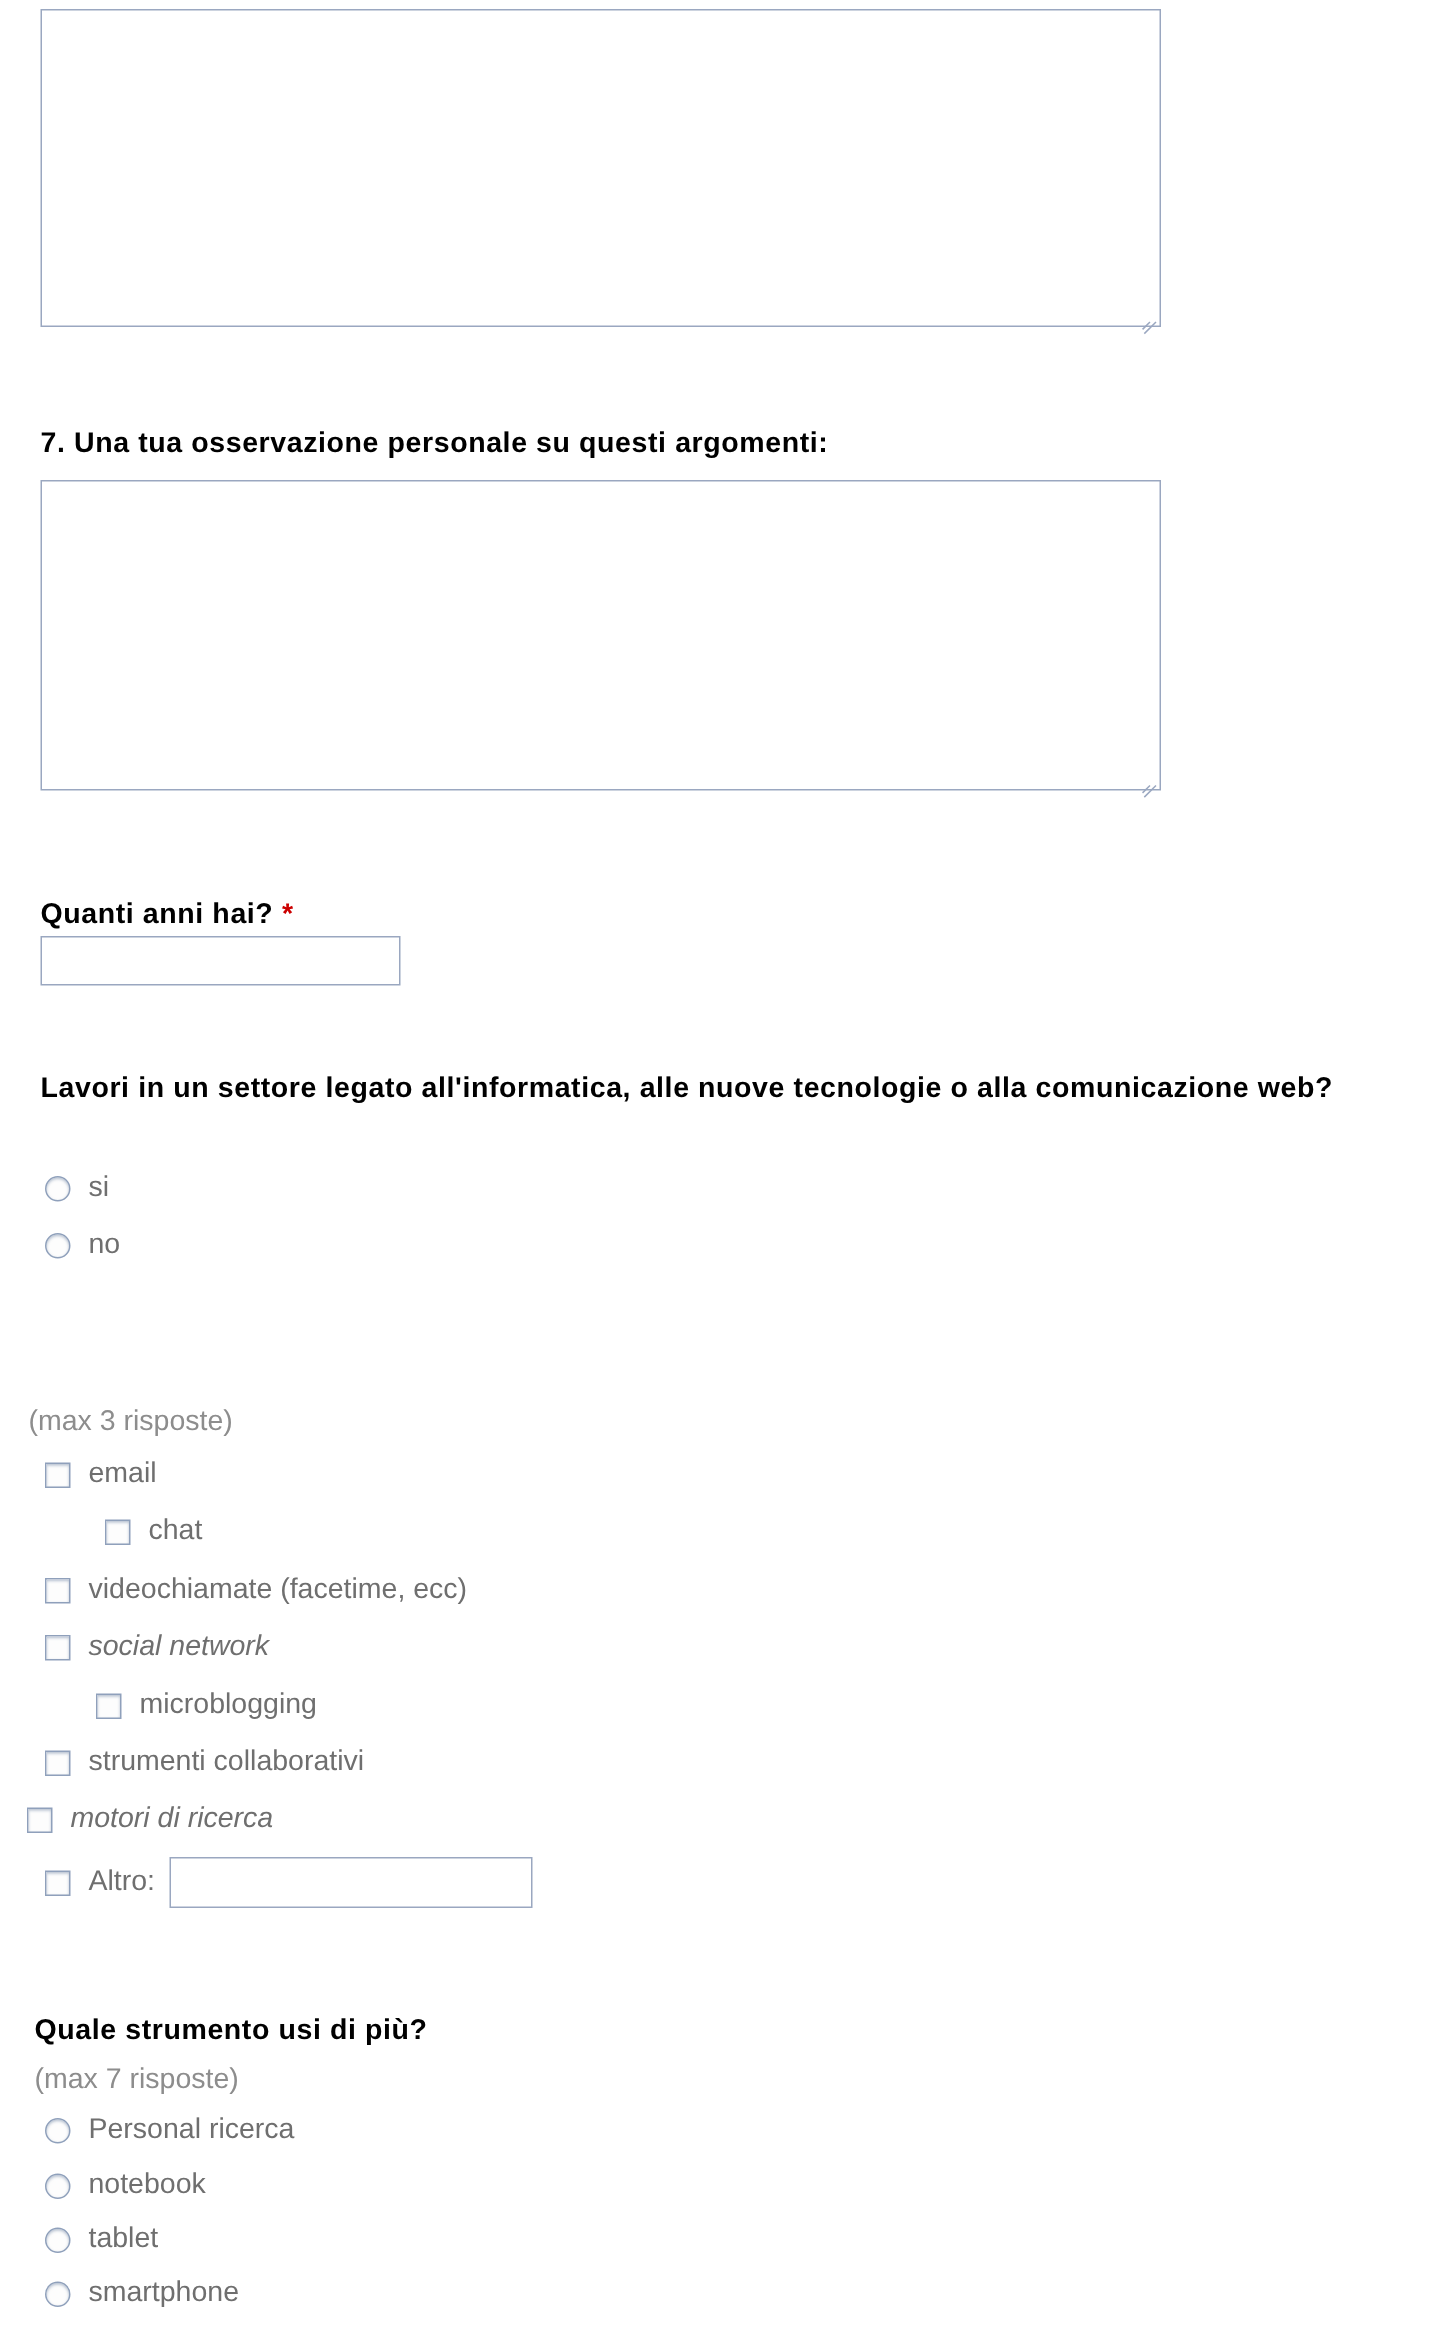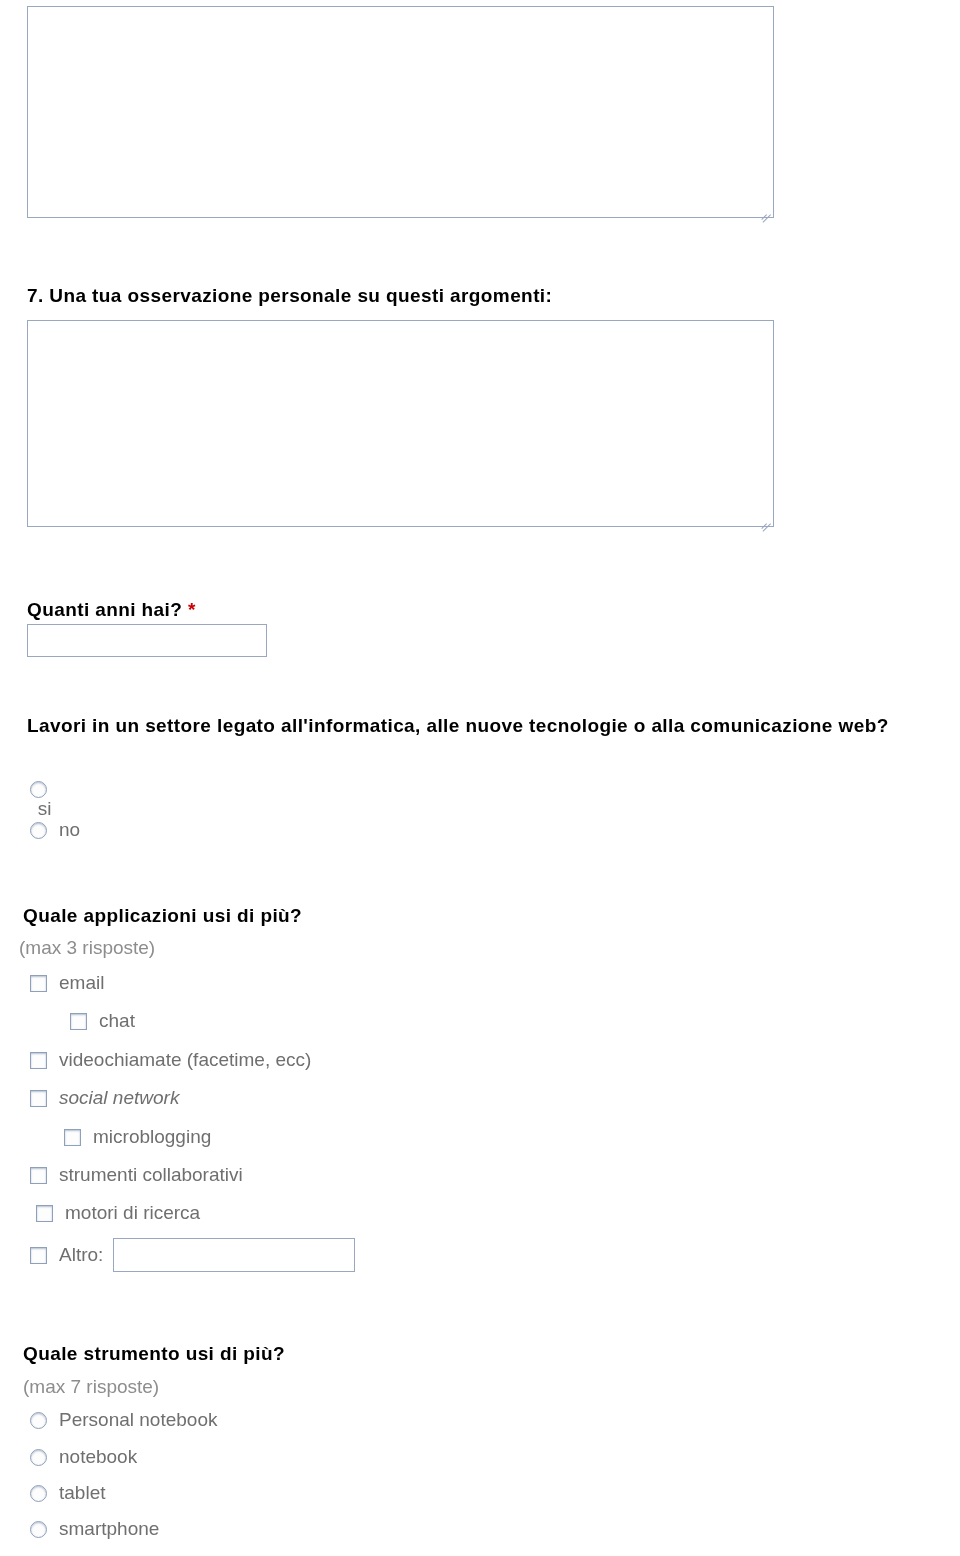--- a/index.html
+++ b/index.html
@@ -146,32 +146,29 @@
     <span>Quanti anni hai?</span>
     <span class="req">*</span>
   </div>
 
   <div class="text-input" style="left:27px; top:624px; width:240px; height:33px;"></div>
 
   <div class="q-heading" style="left:27px; top:712px; width:890px;">
     <span>Lavori in un settore legato all'informatica, alle nuove tecnologie o alla comunicazione web?</span>
   </div>
 
-  <div class="opt" style="left:30px; top:781px;flex-direction:column;">
+  <div class="opt" style="left:30px; top:781px;">
     <span class="radio"></span>
     <span class="opt-label">si</span>
   </div>
   <div class="opt" style="left:30px; top:819px;">
     <span class="radio"></span>
     <span class="opt-label">no</span>
   </div>
 
-  <div class="q-heading" style="left:23px; top:902px; width:600px;">
-    <span>Quale applicazioni usi di più?</span>
-  </div>
   <div class="q-sub" style="left:19px; top:935px; width:400px;">(max 3 risposte)</div>
 
   <div class="opt" style="left:30px; top:972px;">
     <span class="checkbox"></span>
     <span class="opt-label">email</span>
   </div>
   <div class="opt" style="left:30px; top:1010px;padding-left:40px;">
     <span class="checkbox"></span>
     <span class="opt-label">chat</span>
   </div>
@@ -184,38 +181,38 @@
     <span class="opt-label">social network</span>
   </div>
   <div class="opt" style="left:30px; top:1126px;margin-left:34px;">
     <span class="checkbox"></span>
     <span class="opt-label">microblogging</span>
   </div>
   <div class="opt" style="left:30px; top:1164px;">
     <span class="checkbox"></span>
     <span class="opt-label">strumenti collaborativi</span>
   </div>
-  <div class="opt" style="left:36px; top:1202px;">
+  <div class="opt" style="left:18px; top:1202px;font-style:italic;">
     <span class="checkbox"></span>
     <span class="opt-label">motori di ricerca</span>
   </div>
   <div class="opt" style="left:30px; top:1238px;border-radius:13px;">
     <span class="checkbox"></span>
     <span class="opt-label">Altro:</span>
     <span class="inline-input"></span>
   </div>
 
   <div class="q-heading" style="left:23px; top:1340px; width:600px;">
     <span>Quale strumento usi di più?</span>
   </div>
   <div class="q-sub" style="left:23px; top:1374px; width:400px;">(max 7 risposte)</div>
 
   <div class="opt" style="left:30px; top:1409px;">
     <span class="radio"></span>
-    <span class="opt-label">Personal notebook</span>
+    <span class="opt-label">Personal ricerca</span>
   </div>
   <div class="opt" style="left:30px; top:1446px;">
     <span class="radio"></span>
     <span class="opt-label">notebook</span>
   </div>
   <div class="opt" style="left:30px; top:1482px;">
     <span class="radio"></span>
     <span class="opt-label">tablet</span>
   </div>
   <div class="opt" style="left:30px; top:1518px;">

